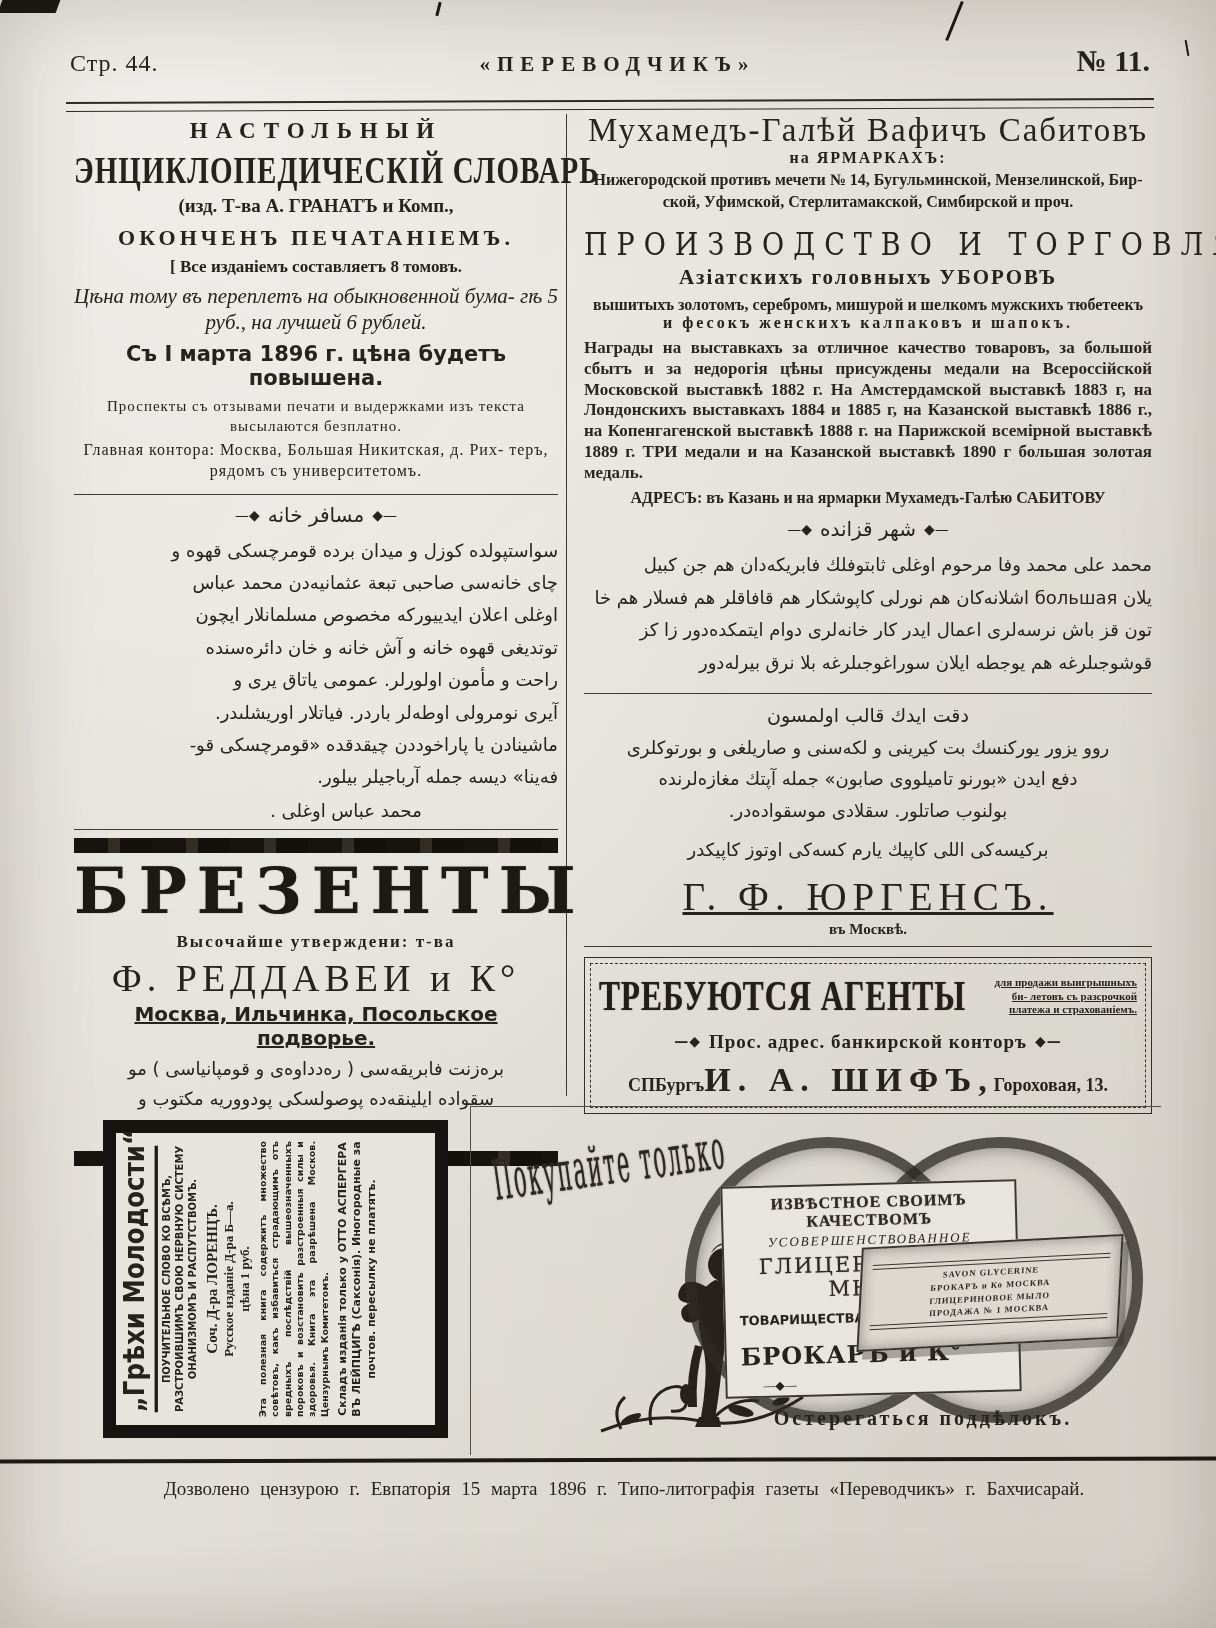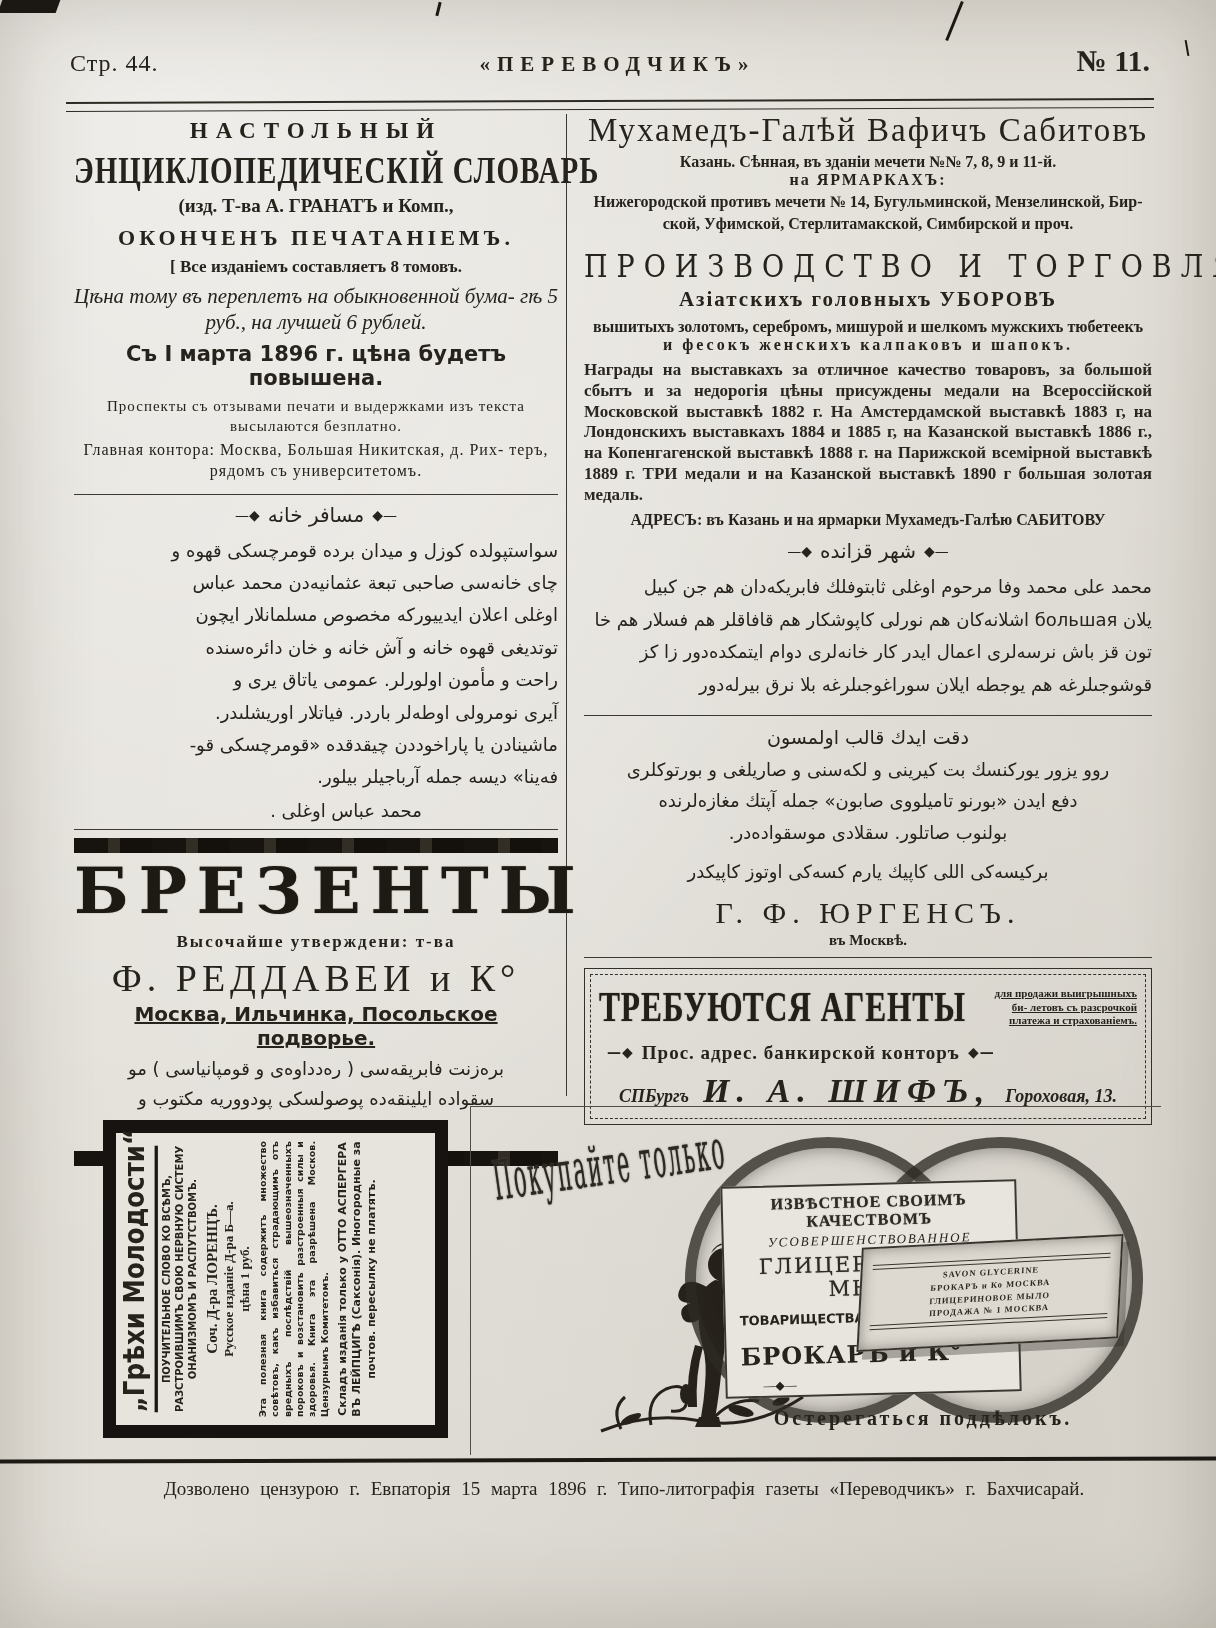--- a/index.html
+++ b/index.html
@@ -57,31 +57,31 @@
   .prod-title{font-family:"DejaVu Serif", serif;font-size:27px;letter-spacing:9px;text-align:center;
               transform:scale(1,1.18);white-space:nowrap;margin:16px 0 6px;}
   .prod-sub{font-size:21px;font-weight:bold;text-align:center;letter-spacing:2px;margin:6px 0;}
   .prod-l1{font-size:16px;font-weight:bold;text-align:center;margin-top:4px;font-family:Liberation Serif, serif;}
   .prod-l2{font-size:16px;font-weight:bold;text-align:center;letter-spacing:3px;}
   .prod-awards{font-size:17px;font-weight:bold;text-align:justify;line-height:1.22;margin-top:6px;color:#2a2620;}
   .prod-addr{font-size:16px;font-weight:bold;text-align:center;margin-top:6px;}
   .qaz-line{font-size:18px;line-height:1.8;text-align:justify;}
   .dik-head{font-size:19px;text-align:center;margin:10px 0 6px;}
   .dik-line{font-size:18px;line-height:1.75;text-align:center;}
-  .jur-name{font-size:30px;letter-spacing:6px;text-align:center;margin-top:8px;}
+  .jur-name{font-size:39px;letter-spacing:6px;text-align:center;margin-top:8px;text-decoration:underline;}
   .jur-city{font-size:15px;font-weight:bold;text-align:center;margin:2px 0 6px;}
   
   .agents{border:1px solid #33302a;outline:1px dashed #33302a;outline-offset:-7px;
           margin-top:10px;padding:18px 14px 14px;}
   .ag-row{display:flex;align-items:center;}
   .ag-title{font-size:33px;font-weight:bold;letter-spacing:1px;transform:scale(.95,1.25);transform-origin:left center;
             white-space:nowrap;color:#221f19;text-shadow:0 0 1px #55503f;}
   .ag-side{width:258px;margin-left:auto;font-size:11px;font-weight:bold;line-height:1.25;text-align:right;text-decoration:underline;}
-  .ag-mid{font-size:19px;font-weight:bold;margin-top:14px;letter-spacing:1px;}
-  .ag-bot{display:flex;align-items:baseline;justify-content:center;gap:14px;margin-top:8px;font-style:italic;}
+  .ag-mid{font-size:19px;font-weight:bold;text-align:center;margin-top:14px;letter-spacing:1px;}
+  .ag-bot{display:flex;align-items:baseline;justify-content:center;margin-top:8px;}
   .ag-city{font-size:18px;font-weight:bold;}
   .ag-firm{font-size:34px;font-weight:bold;letter-spacing:7px;}
   .ag-street{font-size:18px;font-weight:bold;}
   
   .sins{position:absolute;left:103px;top:1120px;width:345px;height:318px;border:13px solid #161310;
         background:#e7e4dd;box-sizing:border-box;
         box-shadow:0 0 0 2px #e7e4dd inset;}
   .sins-rot{position:absolute;left:0;top:0;width:292px;height:319px;transform:rotate(-90deg) translateX(-292px);
             transform-origin:0 0;padding:0;box-sizing:border-box;font-family:"DejaVu Sans", sans-serif;}
   .sins-title{font-size:25px;font-weight:bold;text-align:center;border-bottom:3px solid #1c1914;
@@ -189,21 +189,20 @@
       </div>
       <div class="ink-bar" style="margin-top:8px;"></div>
     </div>
 
   </section>
 
   <section class="col-right">
 
     <div>
       <div class="sab-name">Мухамедъ-Галѣй Вафичъ Сабитовъ</div>
-      <div class="sab-l1">Казань. Сѣнная, въ зданіи мечети №№ 7, 8, 9 и 11-й.</div>
       <div class="sab-l2">на  ЯРМАРКАХЪ:</div>
       <div class="sab-fairs">Нижегородской противъ мечети № 14, Бугульминской, Мензелинской, Бир- ской, Уфимской, Стерлитамакской, Симбирской и проч.</div>
     </div>
 
     <div>
       <div class="prod-title">ПРОИЗВОДСТВО И ТОРГОВЛЯ</div>
       <div class="prod-sub">Азіатскихъ головныхъ УБОРОВЪ</div>
       <div class="prod-l1">вышитыхъ золотомъ, серебромъ, мишурой и шелкомъ мужскихъ тюбетеекъ</div>
       <div class="prod-l2">и фесокъ женскихъ калпаковъ и шапокъ.</div>
       <div class="prod-awards">Награды на выставкахъ за отличное качество товаровъ, за большой сбытъ и за недорогія цѣны присуждены медали на Всероссійской Московской выставкѣ 1882 г. На Амстердамской выставкѣ 1883 г, на Лондонскихъ выставкахъ 1884 и 1885 г, на Казанской выставкѣ 1886 г., на Копенгагенской выставкѣ 1888 г. на Парижской всемірной выставкѣ 1889 г. ТРИ медали и на Казанской выставкѣ 1890 г большая золотая медаль.</div>

